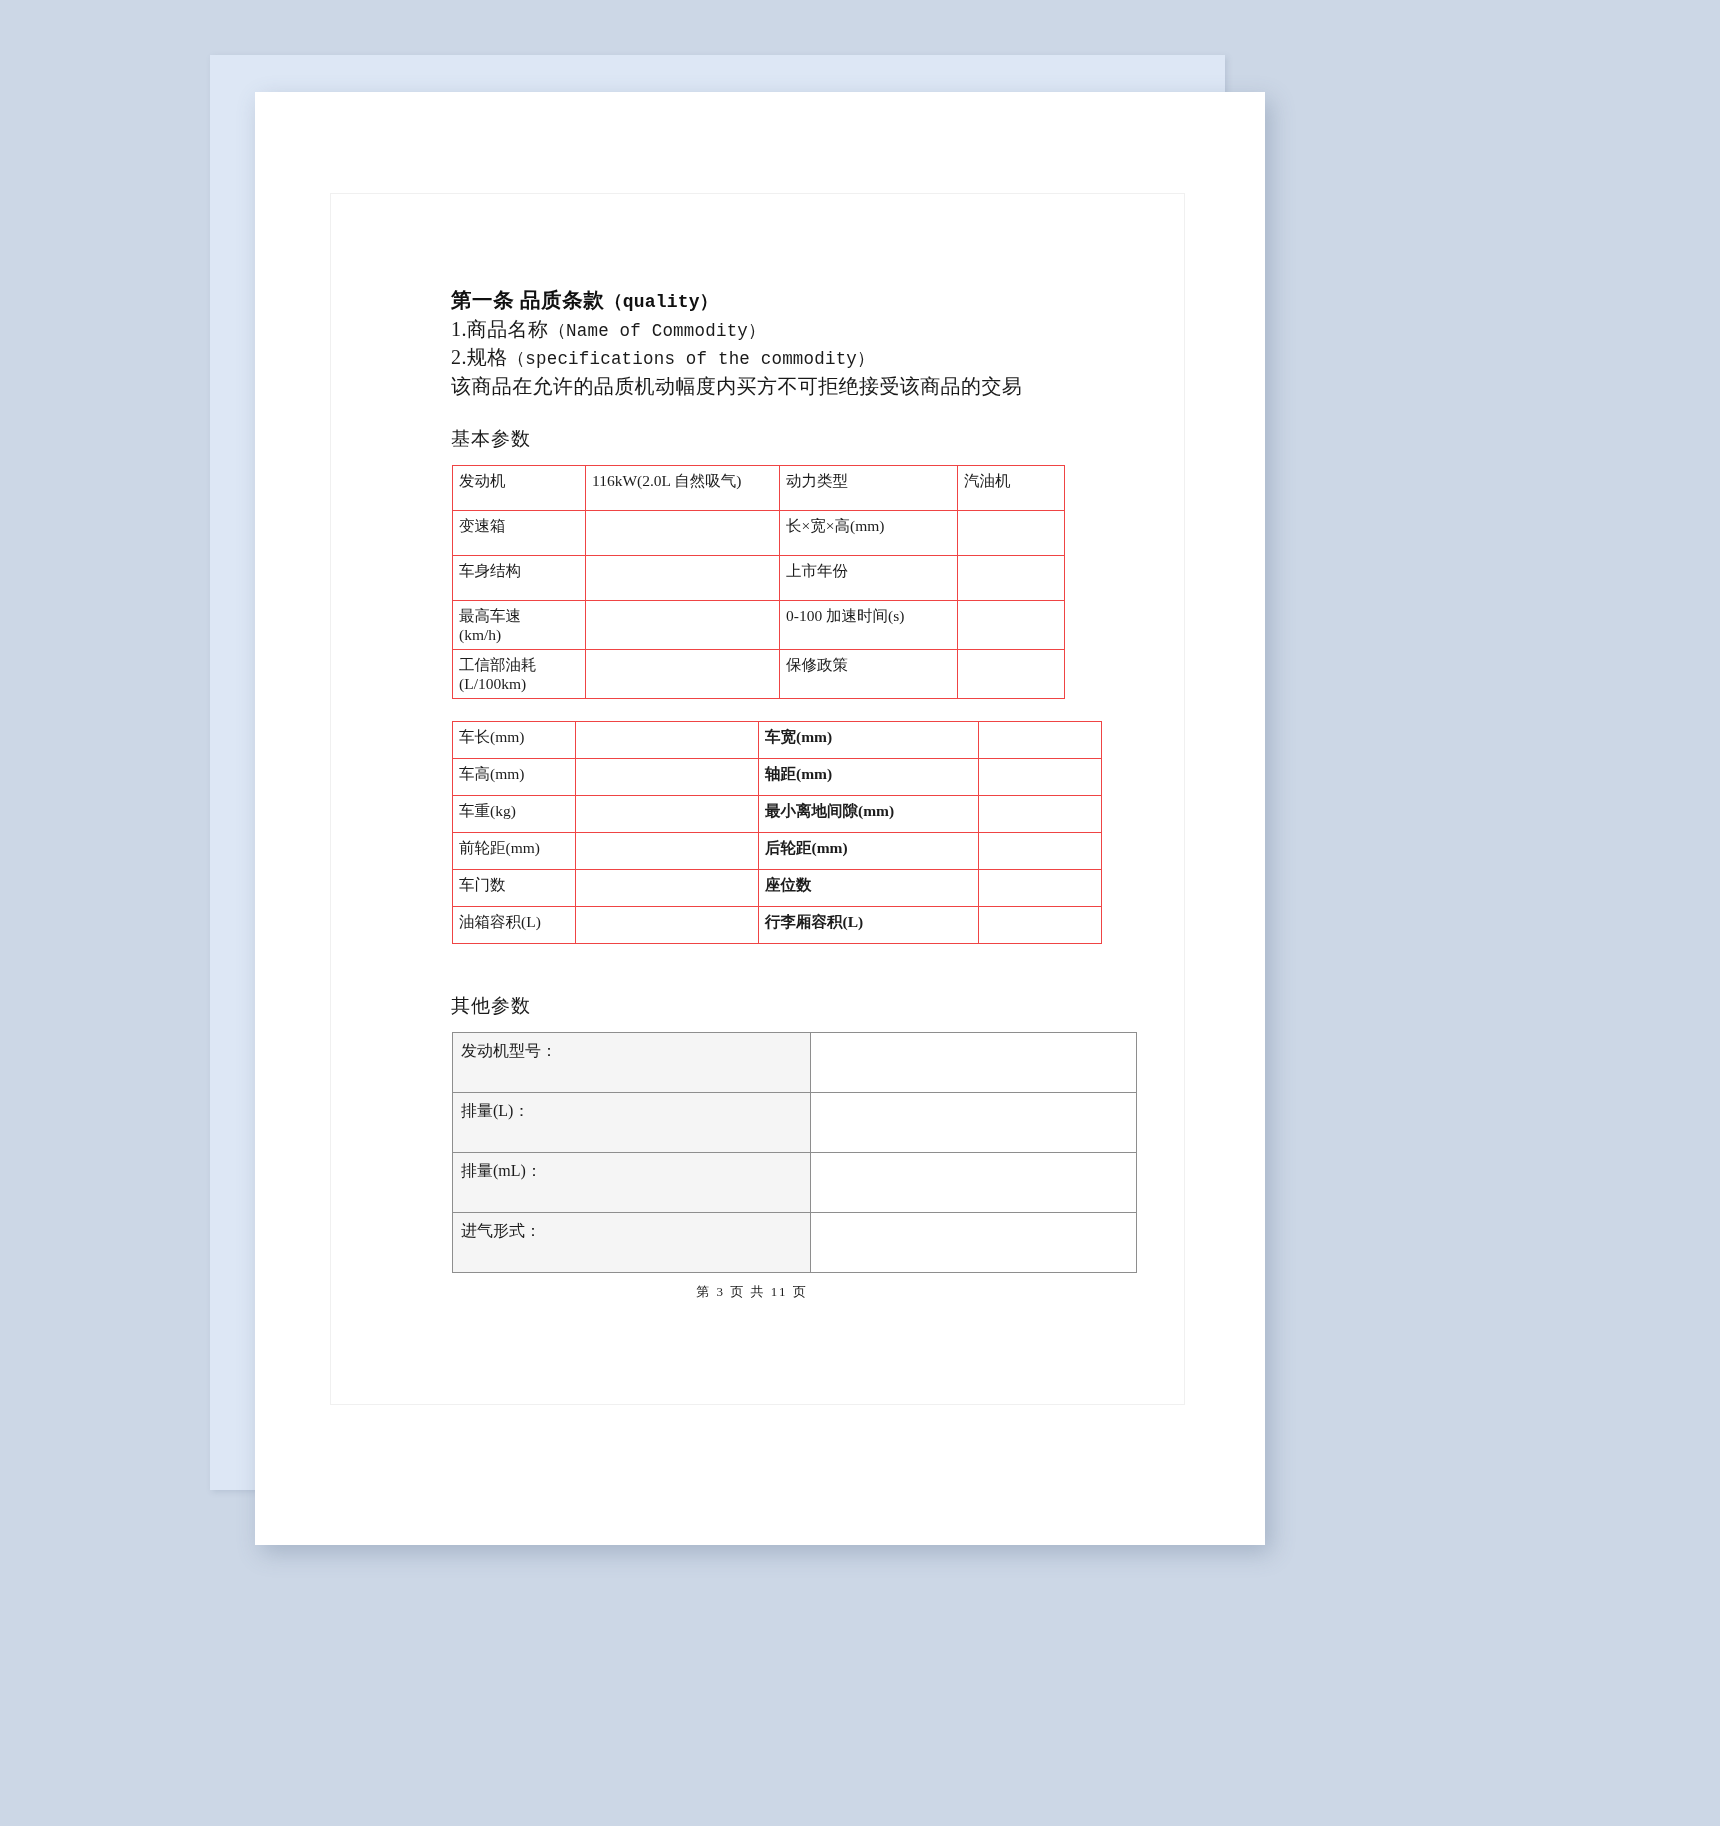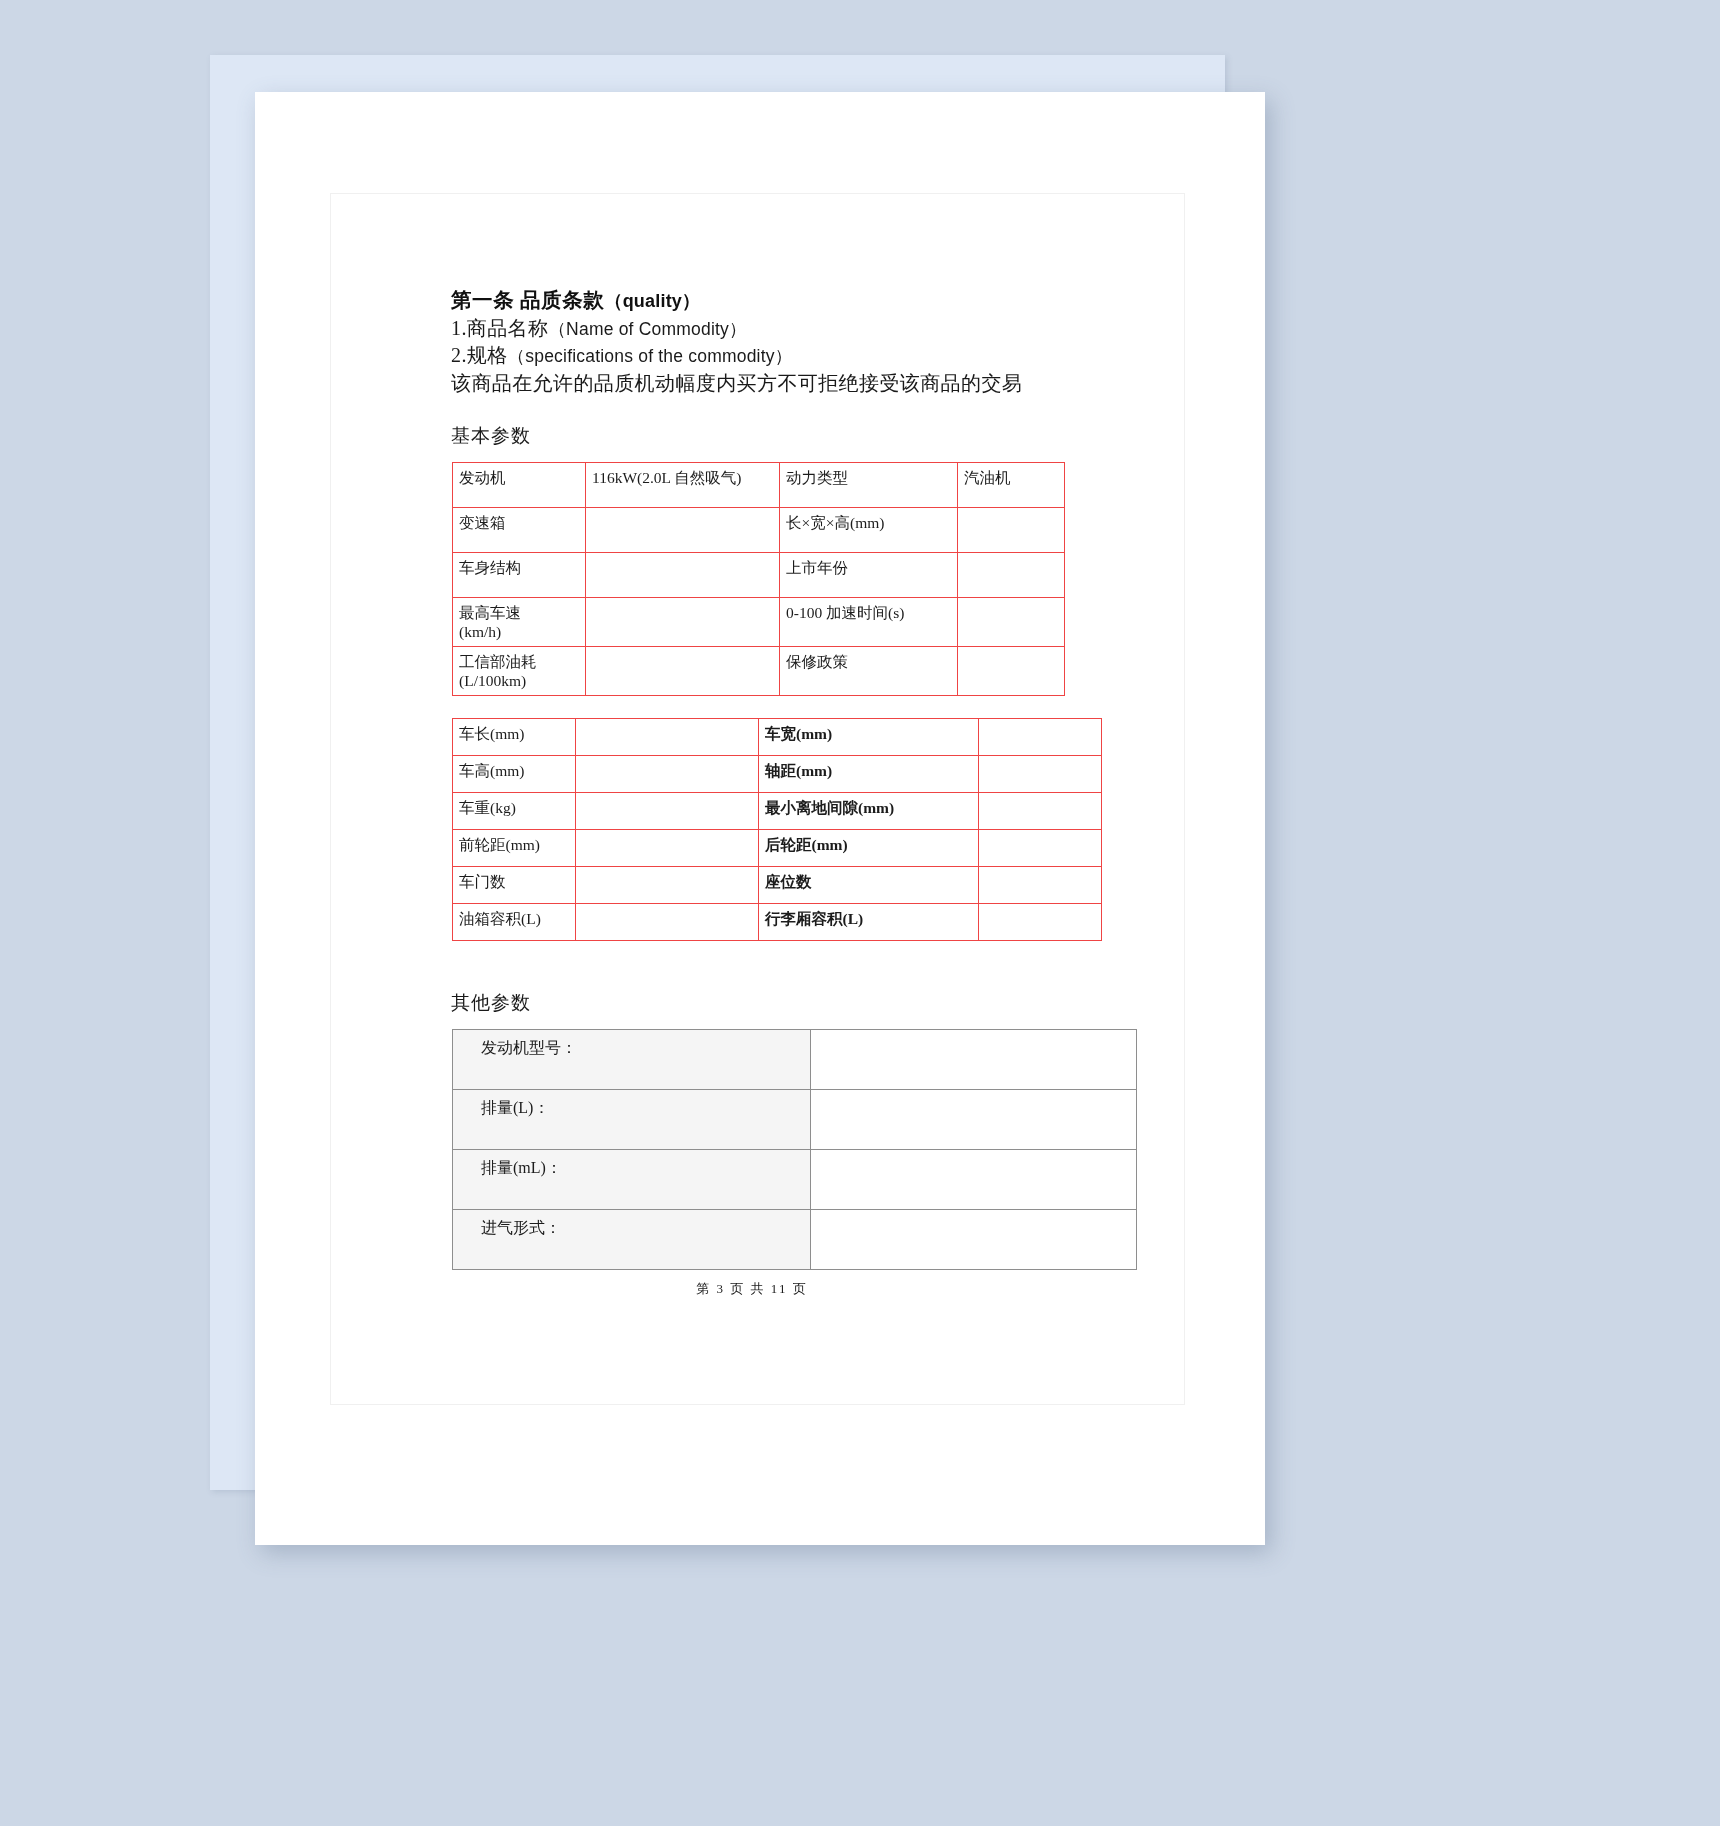--- a/index.html
+++ b/index.html
@@ -62,21 +62,21 @@
     white-space: nowrap;
   }
   .para {
     font-size: 20px;
     color: #1a1a1a;
     letter-spacing: 0.4px;
     line-height: 26.5px;
     white-space: nowrap;
   }
   .mono {
-    font-family: Liberation Sans, sans-serif;
+    font-family: Liberation Mono, monospace;
     font-size: 17.5px;
     letter-spacing: 0.2px;
     text-align: center;
   }
   .heading .mono { font-weight: bold; font-size: 18px; }
 
   .section-title {
     font-size: 19px;
     color: #1a1a1a;
     letter-spacing: 1px;
@@ -110,21 +110,21 @@
   #table-body-params td { height: 26px; }
   #table-body-params .c0 { width: 123px; }
   #table-body-params .c1 { width: 183px; }
   #table-body-params .c2 { width: 220px; font-weight: bold; }
   #table-body-params .c3 { width: 123px; }
 
   #table-other { width: 602px; margin-left: 1px; }
   #table-other td {
     border: 1px solid #8e8e8e;
     height: 43px;
-    padding: 8px 28px;
+    padding: 8px 8px;
     font-size: 16px;
   }
   #table-other .label-cell {
     width: 358px;
     background: #f5f5f5;
   }
   #table-other .value-cell { width: 326px; background: #ffffff; }
 
   .spacer-lg { height: 22px; }
 

